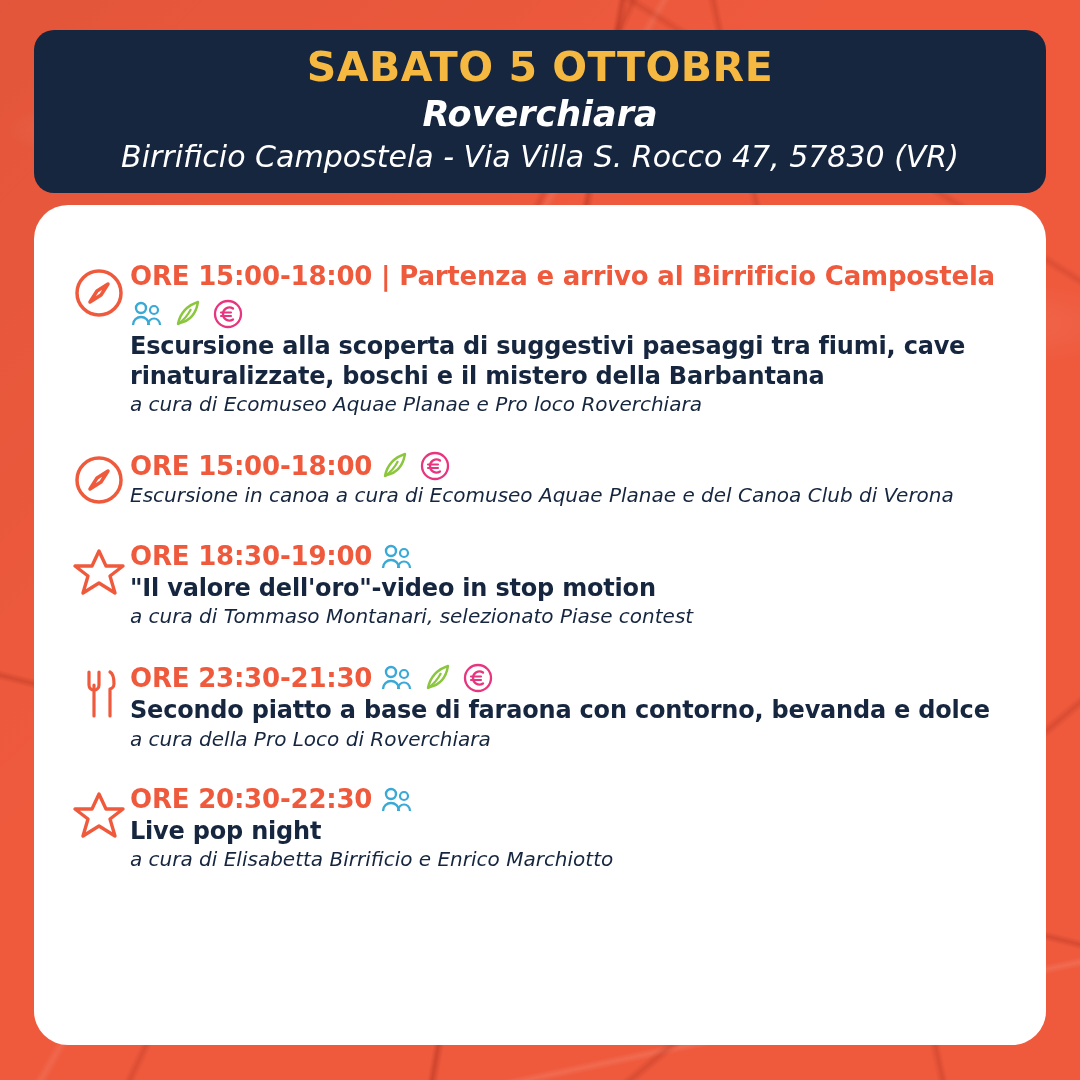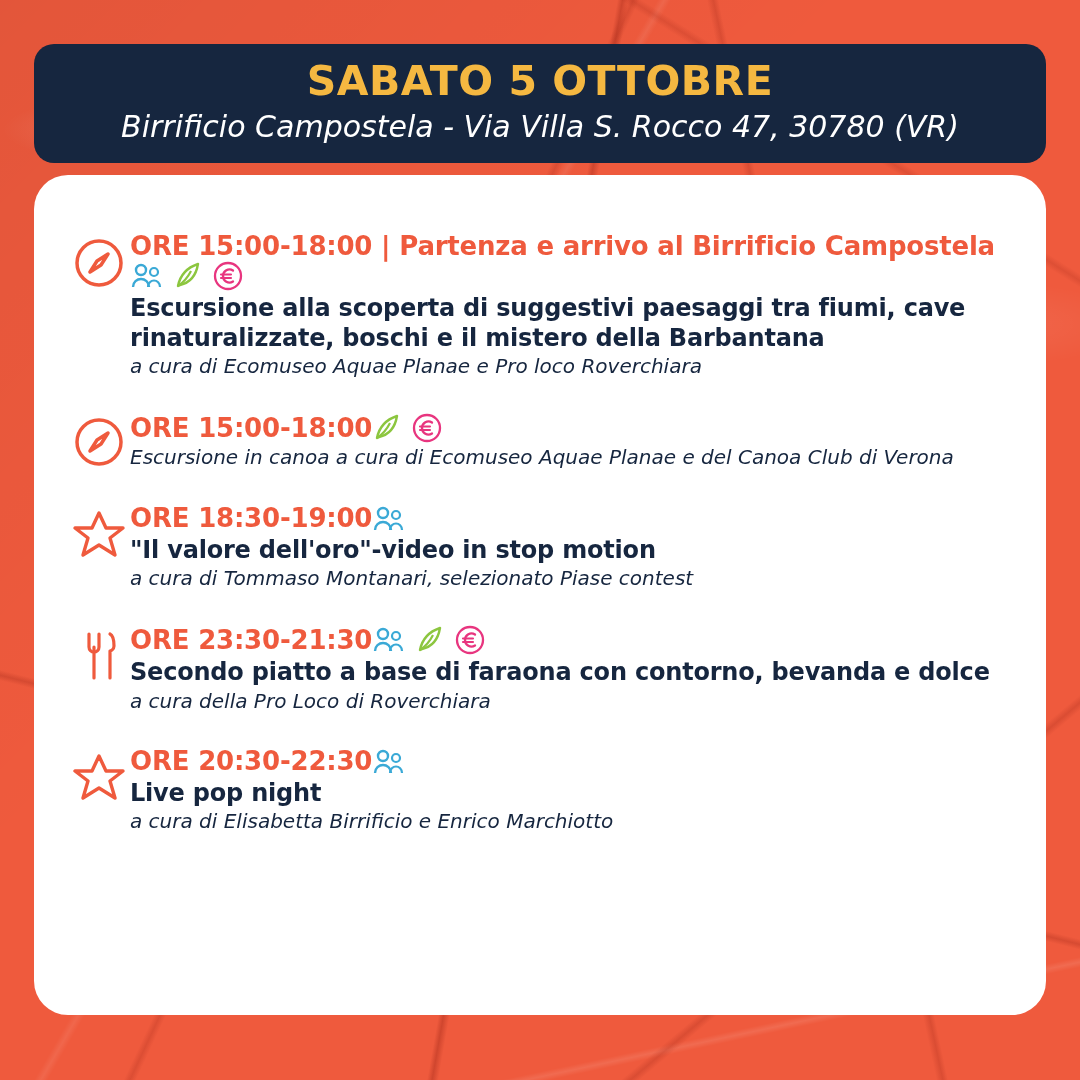--- a/index.html
+++ b/index.html
@@ -37,21 +37,21 @@
       linear-gradient(-65deg, transparent 59.6%, rgba(170,45,28,0.28) 60%, transparent 60.4%),
       linear-gradient(32deg, transparent 83.6%, rgba(170,45,28,0.25) 84%, transparent 84.4%),
       linear-gradient(-12deg, transparent 8.6%, rgba(255,255,255,0.10) 9%, transparent 9.4%),
       linear-gradient(120deg, transparent 38.6%, rgba(255,255,255,0.08) 39%, transparent 39.4%);
   }
 
   .page {
     position: relative;
     width: 1080px;
     height: 1080px;
-    padding: 40px 26px 24px 26px;
+    padding: 26px 26px 24px 26px;
   }
 
   
   .header {
     background: #16263f;
     border-radius: 20px;
     padding: 14px 20px 18px 20px;
     text-align: center;
     color: #ffffff;
     margin: 4px 8px 0 8px;
@@ -100,20 +100,21 @@
     padding-top: 4px;
     display: flex;
     justify-content: center;
   }
   .ev-body { flex: 1; padding-top: 0; }
 
   .ev-line1 {
     display: flex;
     align-items: center;
     flex-wrap: wrap;
+    gap: 8px;
     line-height: 1.05;
   }
   .ev-time {
     color: #ef5a3d;
     font-size: 26px;
     font-weight: 800;
     letter-spacing: -0.2px;
   }
   .ev-title {
     color: #16263f;
@@ -135,21 +136,22 @@
 </style>
 </head>
 <body>
 
 <div class="bg-texture"></div>
 
 <div class="page">
 
   <div class="header">
     <div class="header-title">SABATO 5 OTTOBRE</div>
-    <div class="header-addr">Birrificio Campostela - Via Villa S. Rocco 47, 30780 (VR)</div>
+    <div class="header-sub">Roverchiara</div>
+    <div class="header-addr">Birrificio Campostela - Via Villa S. Rocco 47, 57830 (VR)</div>
   </div>
 
   <div class="card">
 
     <div class="event">
       <div class="ev-icon">
         <svg width="52" height="52" viewBox="0 0 52 52">
           <circle cx="26" cy="26" r="22" fill="none" stroke="#ef5a3d" stroke-width="3.5"></circle>
           <polygon points="35,17 28,28 17,35 24,24" fill="none" stroke="#ef5a3d" stroke-width="3.5" stroke-linejoin="round"></polygon>
         </svg>

